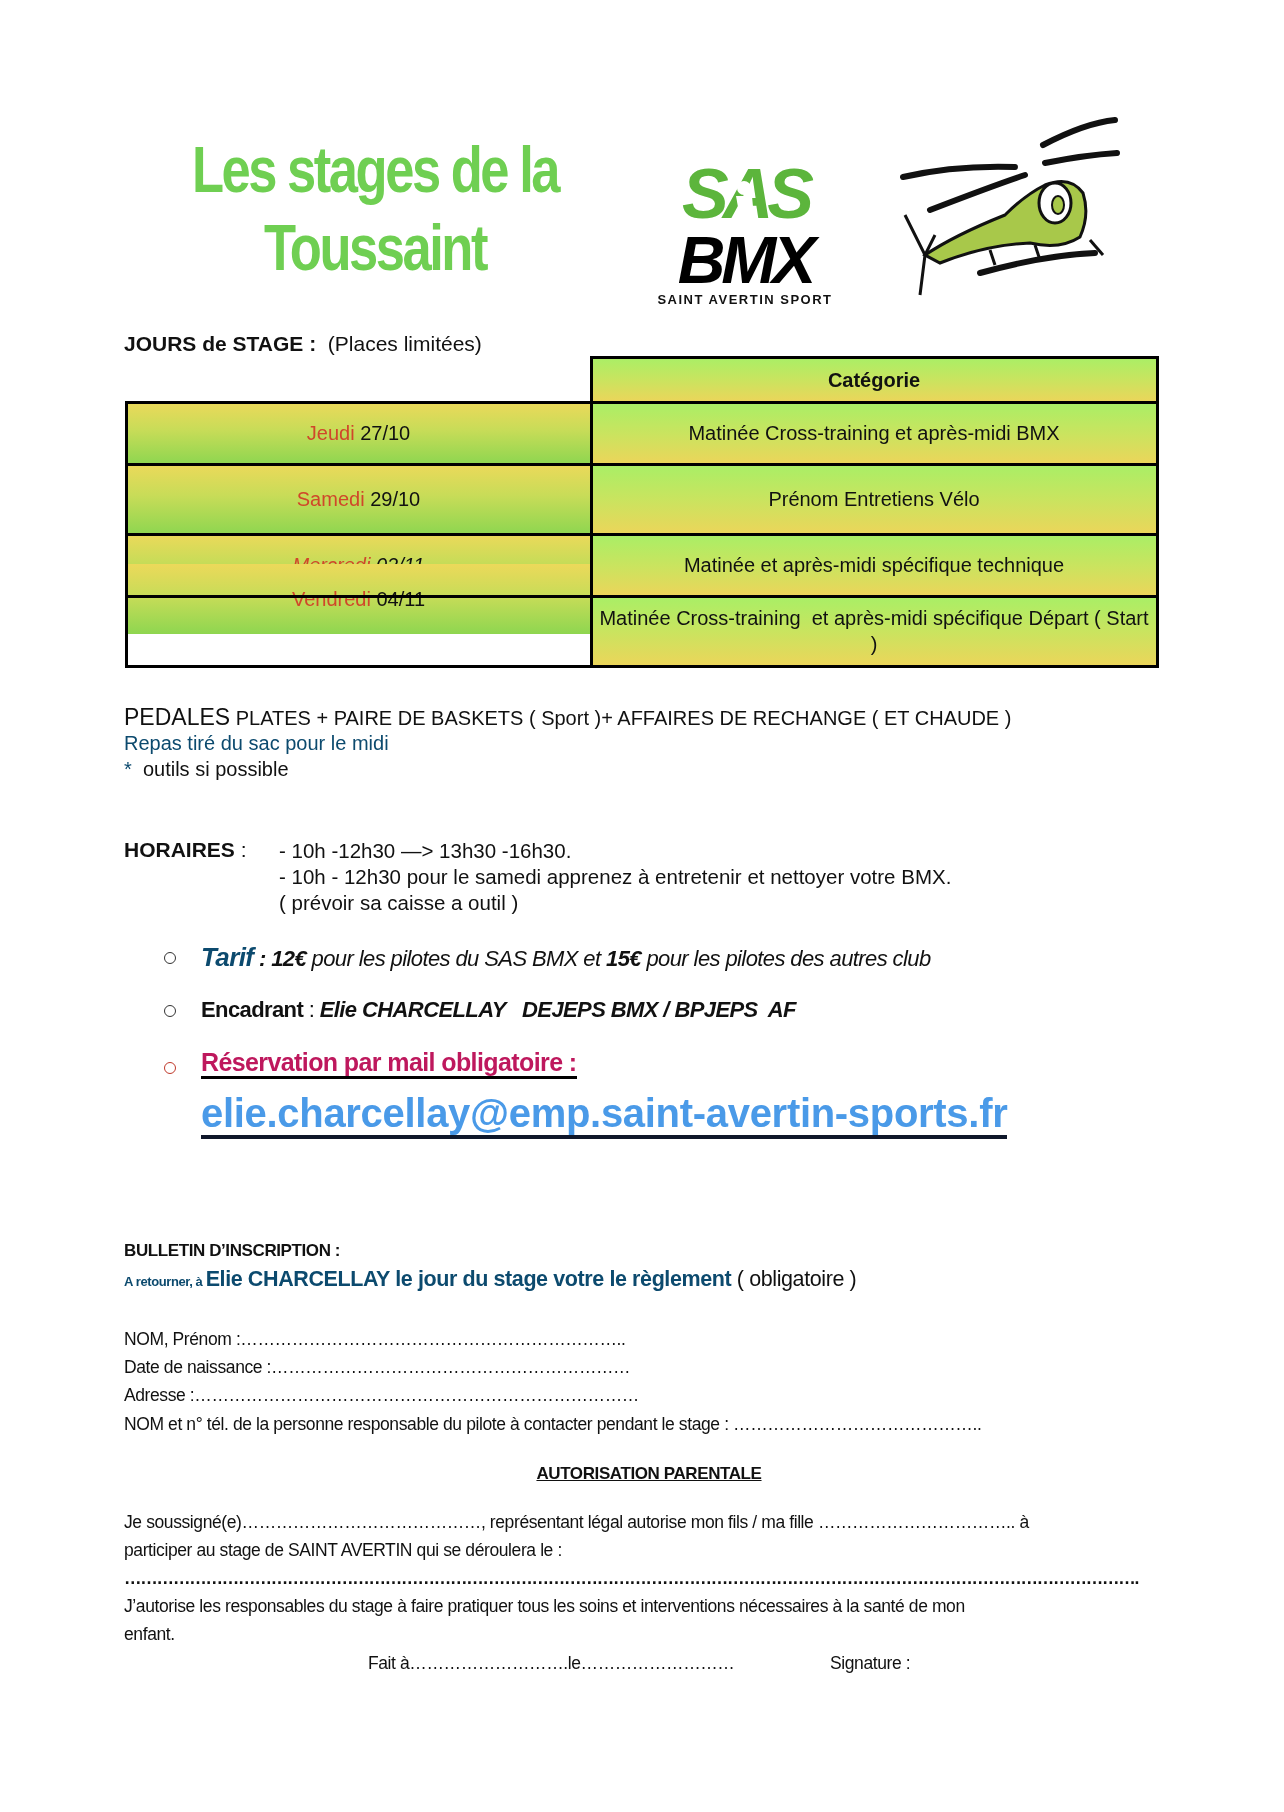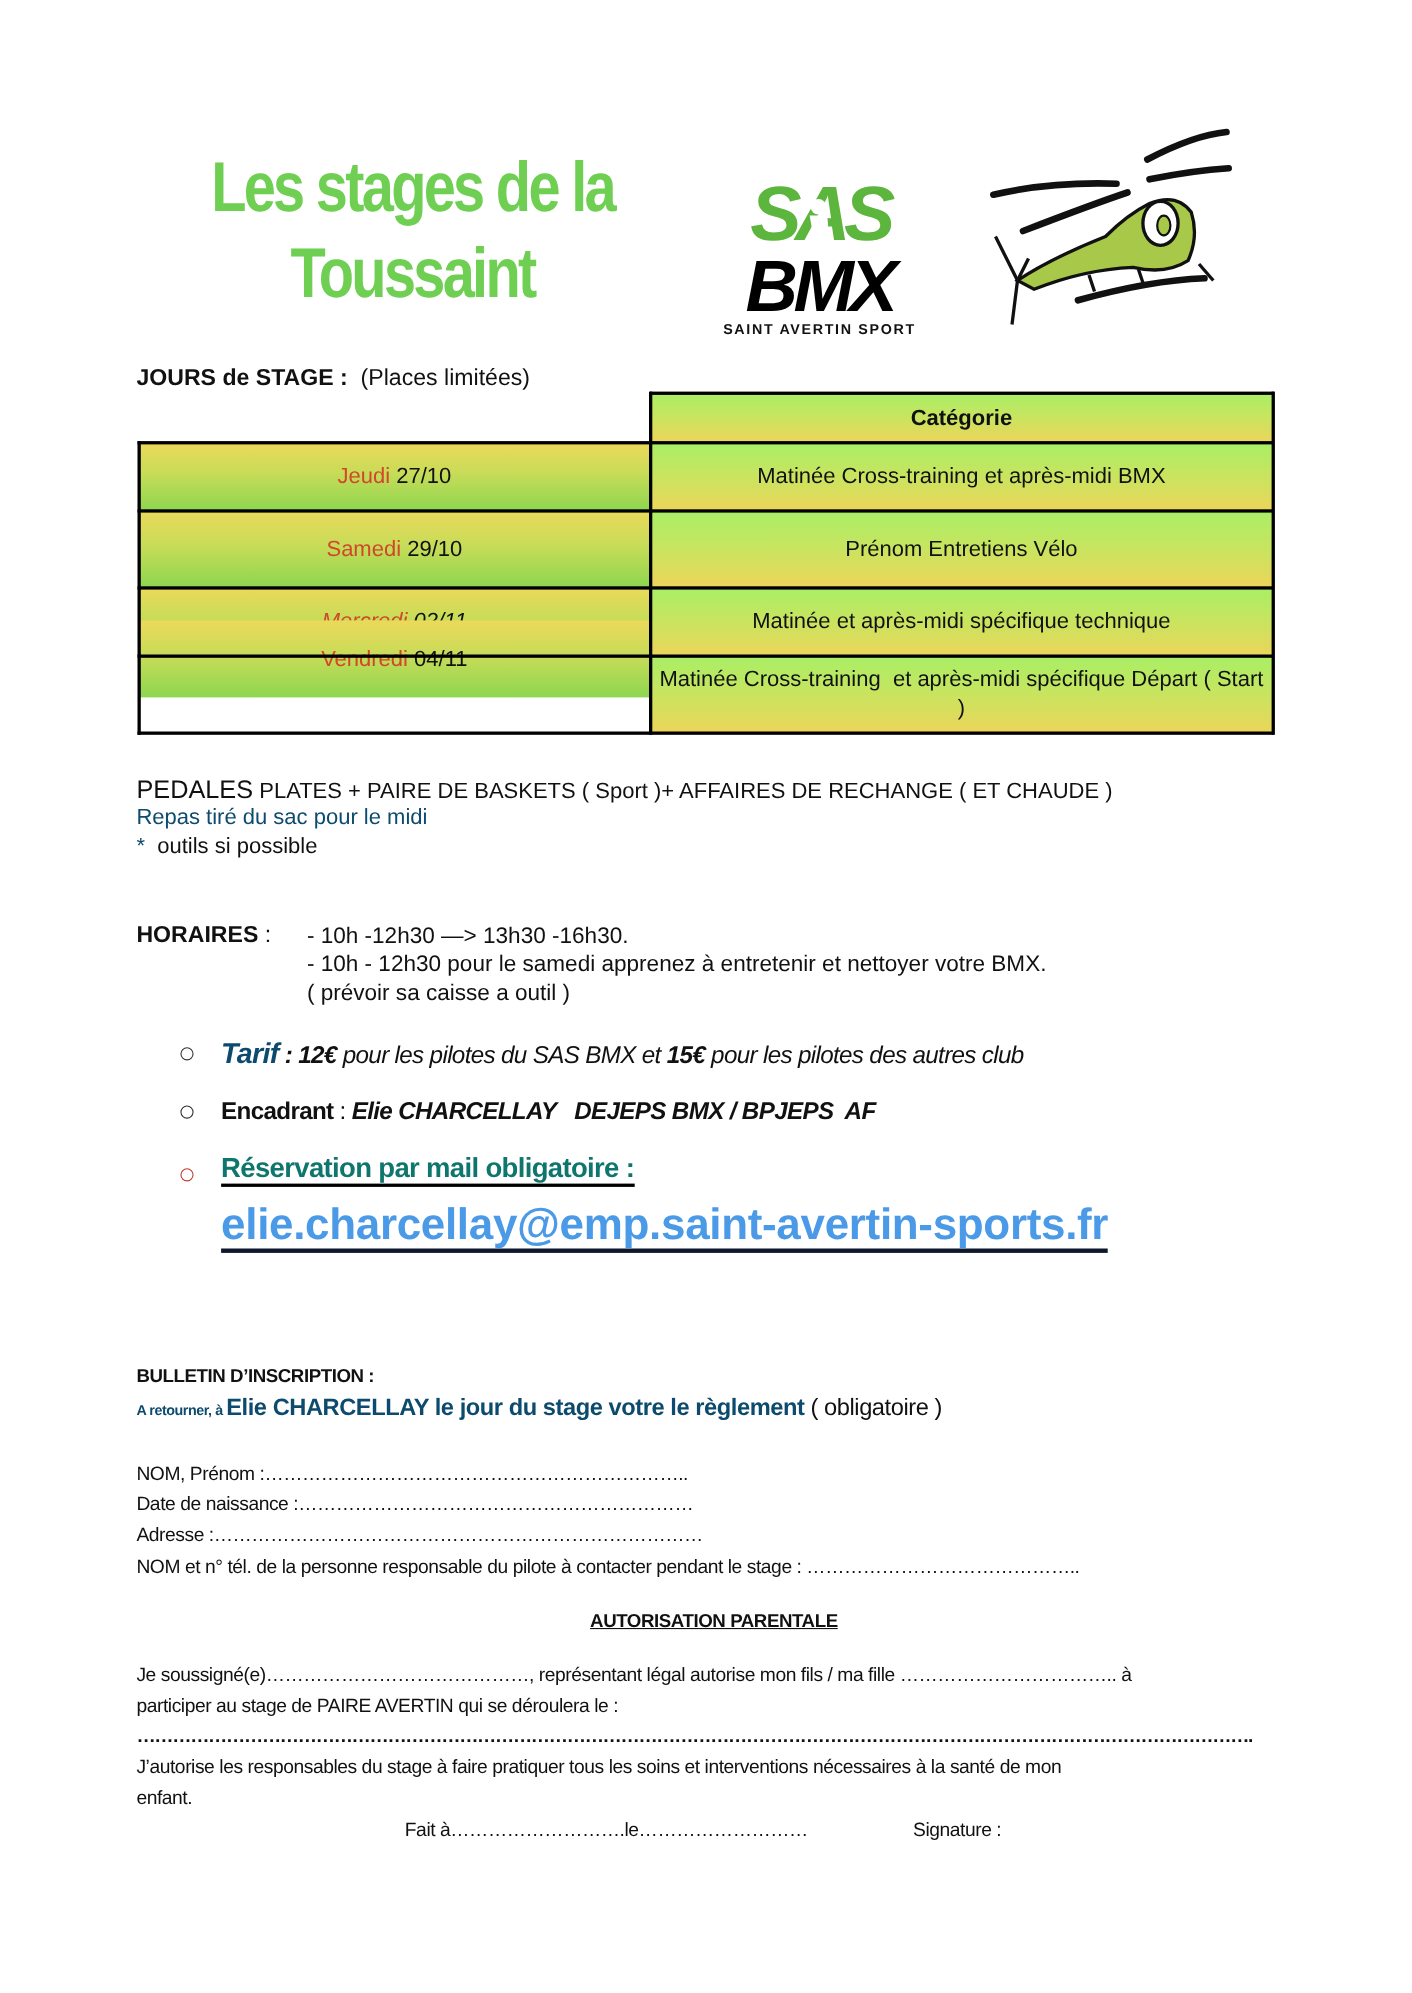--- a/index.html
+++ b/index.html
@@ -26,21 +26,21 @@
   .day { color:#d0472a; }
   .tline { position:absolute; background:#000; }
 
   .red { color:#0c4a6e; }
 
   .bullet { position:absolute; width:12px; height:12px; border:1.5px solid #333; border-radius:50%; box-sizing:border-box; }
   .bullet.redb { border-color:#c0392b; }
 
   .b22 { font-size:22px; letter-spacing:-0.6px; }
   .email { color:#4a9ae8; font-size:40px; font-weight:bold; letter-spacing:-0.3px; border-bottom:4px solid #0f172a; line-height:40px; }
-  .resa { color:#0f766e; font-weight:bold; font-size:25px; letter-spacing:-0.6px; border-bottom:3px solid #000; line-height:26px; }
+  .resa { color:#be185d; font-weight:bold; font-size:25px; letter-spacing:-0.6px; border-bottom:3px solid #000; line-height:26px; }
 
   .form { font-size:17.5px; letter-spacing:-0.4px; }
   .small-bold { font-weight:bold; font-size:17px; letter-spacing:-0.4px; }
 </style>
 </head>
 <body>
 
 <div class="abs title" id="title1">Les stages de la</div>
 <div class="abs title" id="title2">Toussaint</div>
 
@@ -169,18 +169,18 @@
 
 <div class="abs form" style="left:124px; top:1329px;">NOM, Prénom  :…………………………………………………………..</div>
 <div class="abs form" style="left:124px; top:1357px;">Date de naissance :………………………………………………………</div>
 <div class="abs form" style="left:124px; top:1385px;">Adresse :……………………………………………………………………</div>
 <div class="abs form" style="left:124px; top:1414px;">NOM et n° tél. de la personne responsable du pilote à contacter pendant le stage :  ……………………………………..</div>
 
 <div class="abs" style="left:0; width:1298px; top:1464px; text-align:center; font-weight:bold; font-size:17px; letter-spacing:-0.4px;">
   <span style="text-decoration:underline;">AUTORISATION PARENTALE</span>
 </div>
 <div class="abs form" style="left:124px; top:1512px;">Je soussigné(e)……………………………………, représentant légal autorise mon fils / ma fille …………………………….. à</div>
-<div class="abs form" style="left:124px; top:1540px;">participer au stage de PAIRE AVERTIN qui se déroulera le :</div>
+<div class="abs form" style="left:124px; top:1540px;">participer au stage de SAINT AVERTIN qui se déroulera le :</div>
 <div class="abs form" style="left:124px; top:1568px; font-weight:bold; letter-spacing:-1.2px;">…………………………………………………………………………………………………………………………………………………………………….</div>
 <div class="abs form" style="left:124px; top:1596px;">J’autorise les responsables du stage à faire pratiquer tous les soins et interventions nécessaires à la santé de mon</div>
 <div class="abs form" style="left:124px; top:1624px;">enfant.</div>
 <div class="abs form" style="left:368px; top:1653px;">Fait à……………………….le………………………</div>
 <div class="abs form" style="left:830px; top:1653px;">Signature :</div>
 
 </body></html>

